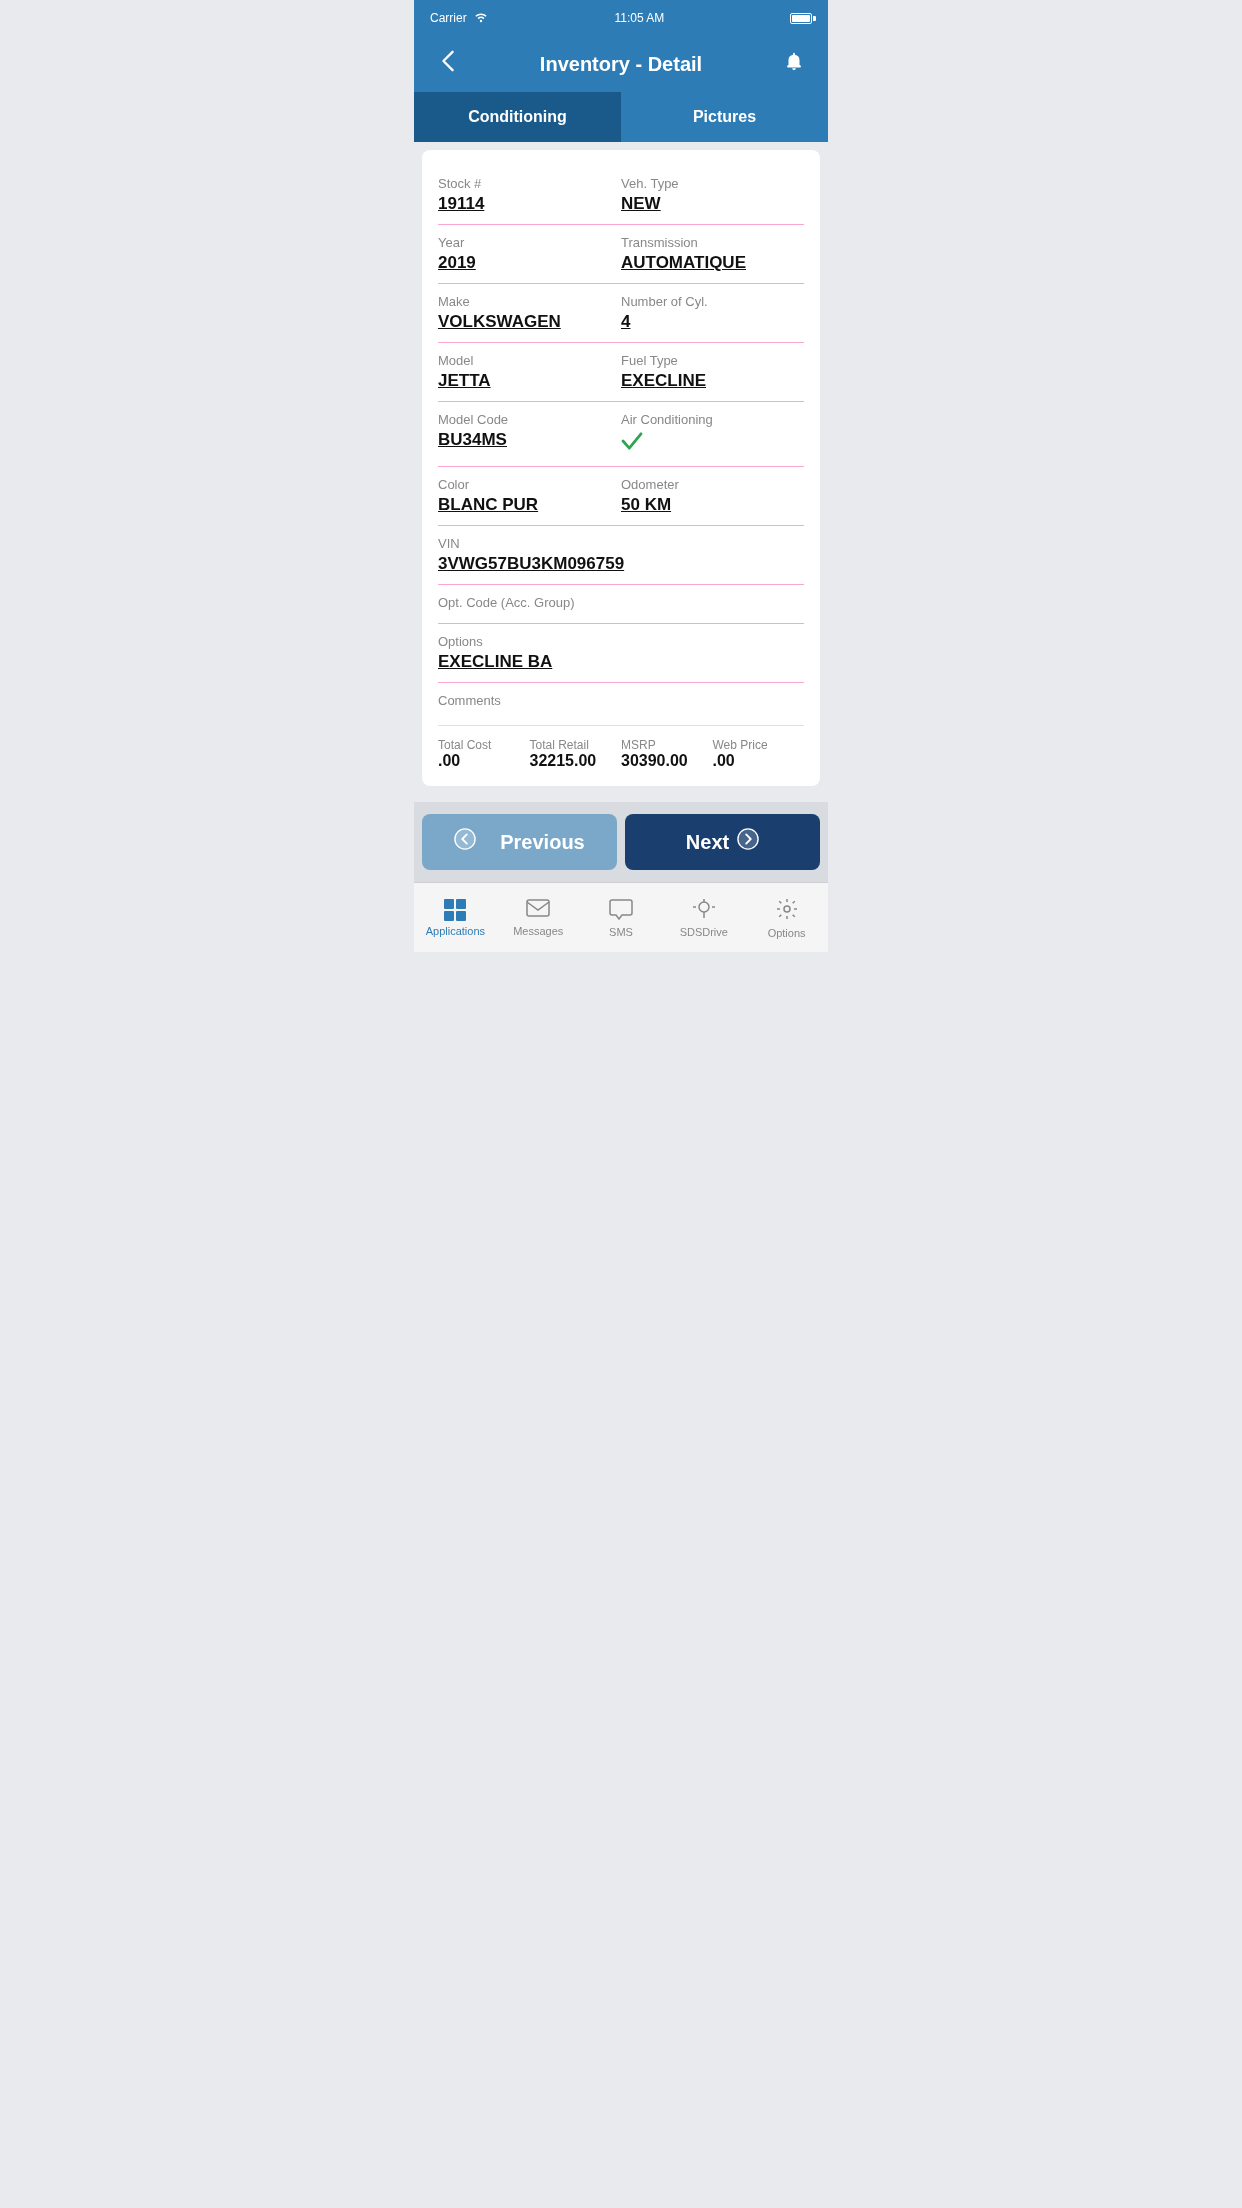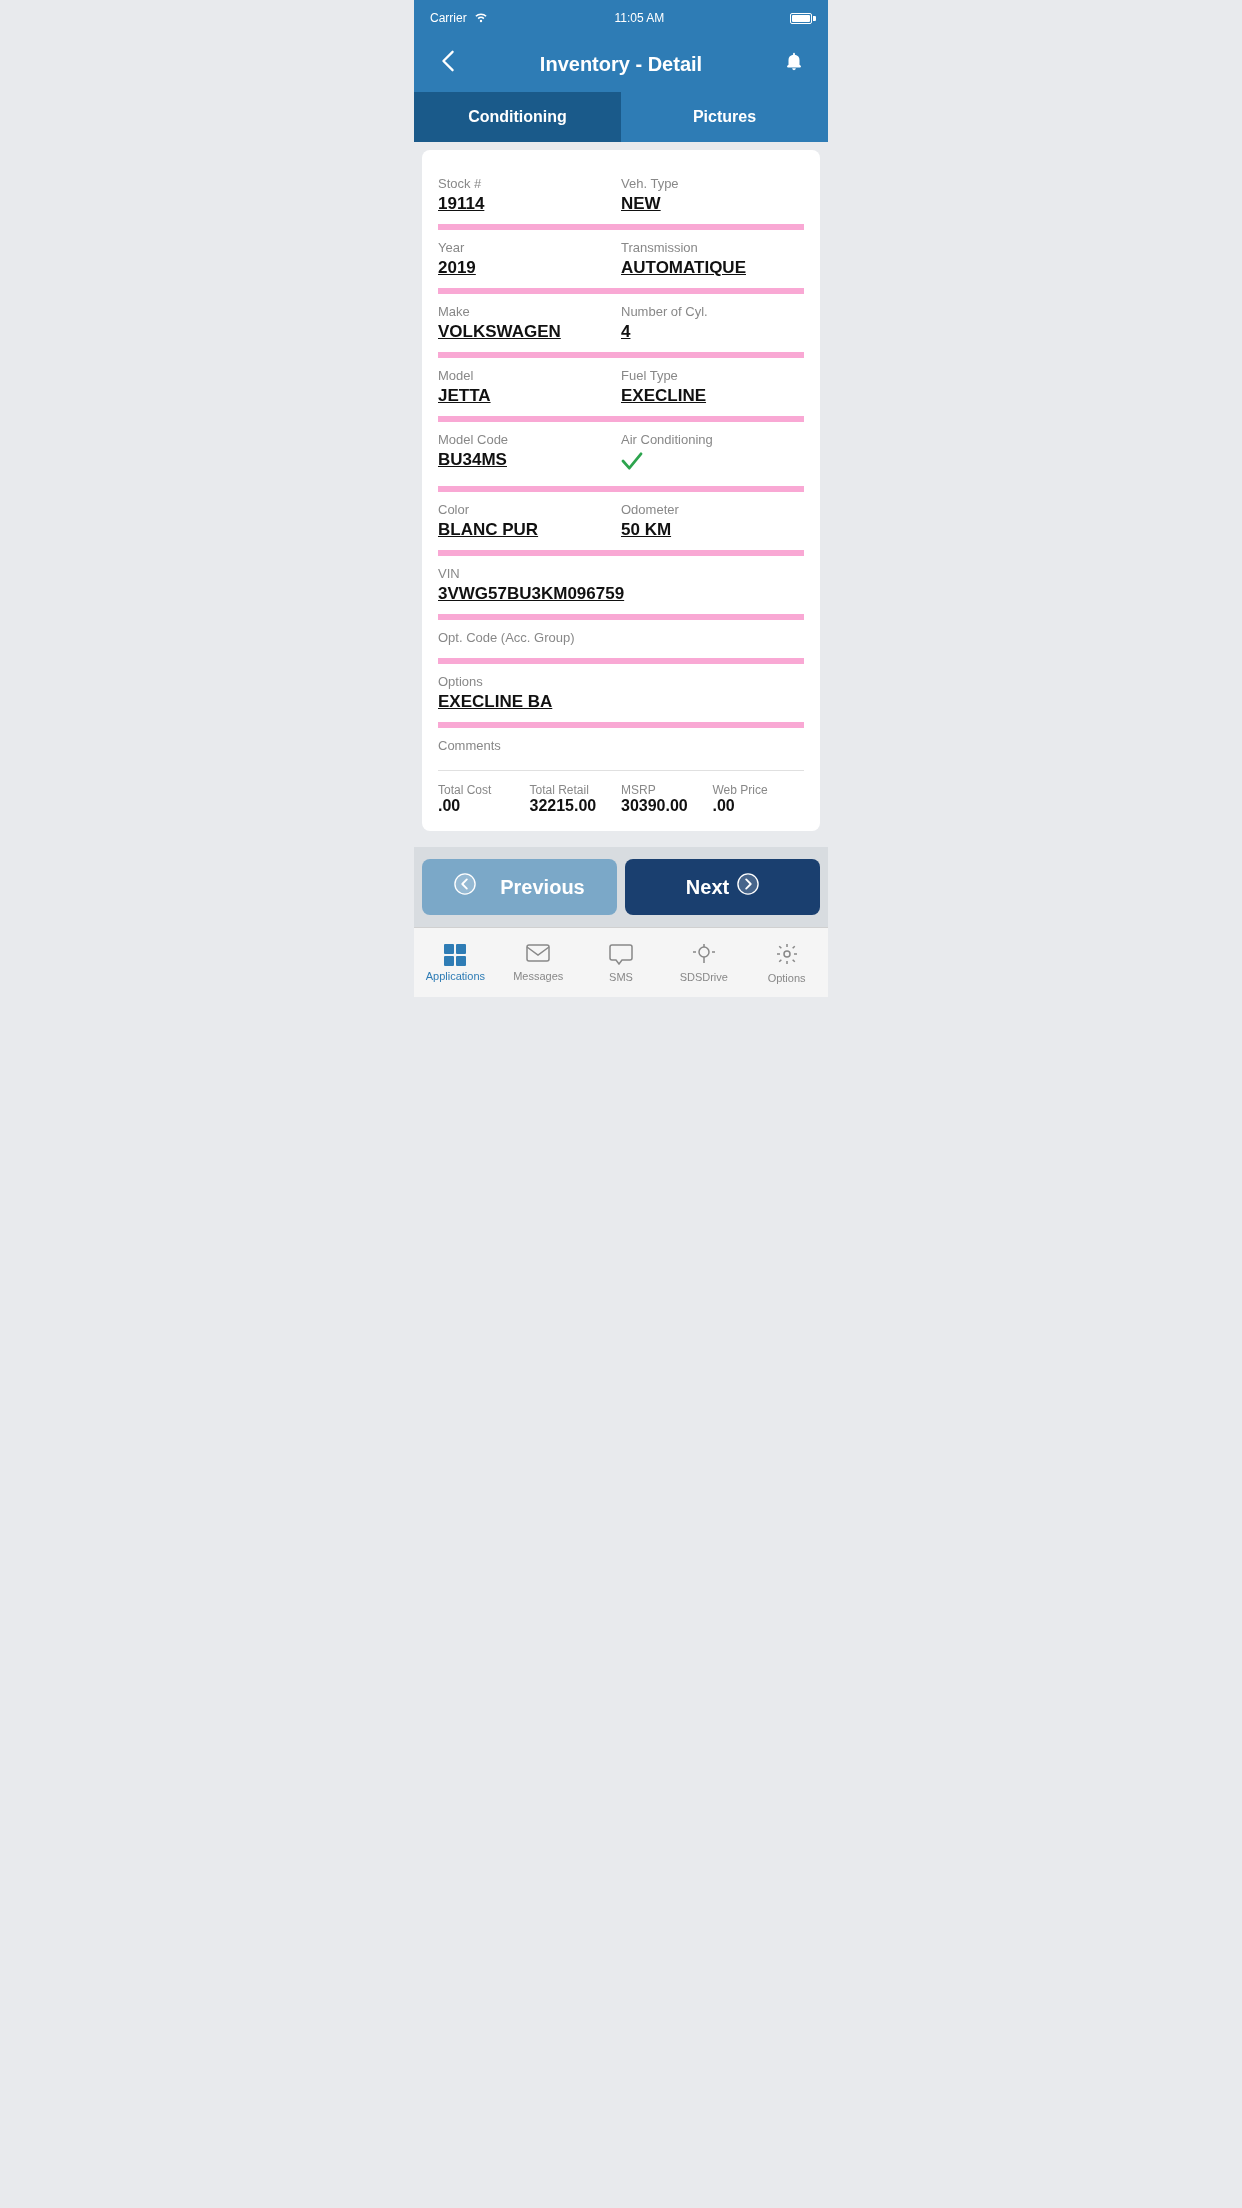--- a/index.html
+++ b/index.html
@@ -116,21 +116,21 @@
     }
 
     .detail-grid {
       display: grid;
       grid-template-columns: 1fr 1fr;
       gap: 0;
     }
 
     .detail-item {
       padding: 10px 0;
-      border-bottom: 6px solid #f9a8d4;
+      border-bottom: 1px solid #f9a8d4;
     }
 
     .detail-item:last-child {
       border-bottom: none;
     }
 
     .detail-item.full-width {
       grid-column: 1 / -1;
     }
 

